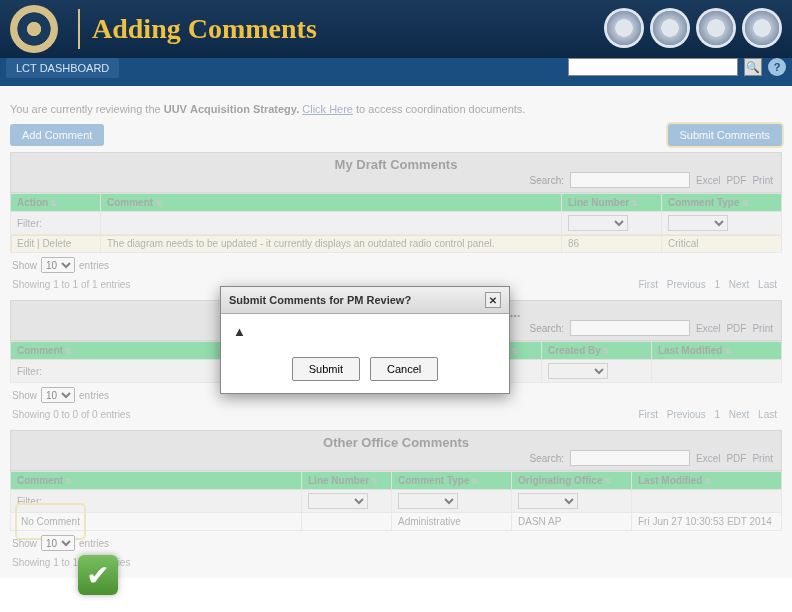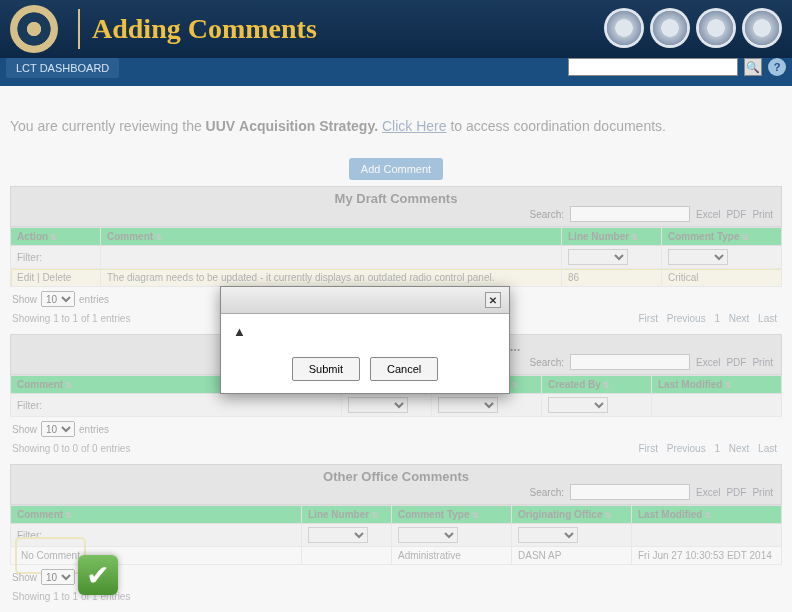--- a/index.html
+++ b/index.html
@@ -16,26 +16,26 @@
 .toolbar { background: #1a4d80; height: 28px; display: flex; align-items: flex-start; padding: 0 6px; }
 .toolbar-btn { background: #2a5d90; color: #d4e4f4; padding: 4px 10px; font-size: 11px; border-radius: 2px; }
 .toolbar-right { margin-left: auto; display: flex; align-items: center; gap: 6px; }
 .search-box { width: 170px; height: 18px; background: #fff; border: 1px solid #888; }
 .search-btn { width: 18px; height: 18px; background: #ddd; border: 1px solid #888; display:flex;align-items:center;justify-content:center; font-size:11px; color:#666;}
 .help-btn { width: 18px; height: 18px; border-radius: 50%; background: #a0c4e0; color: #1a4d80; display:flex;align-items:center;justify-content:center; font-weight:bold; font-size:11px;}
 
 .content { padding: 8px 10px; position: relative; }
 .overlay { position: absolute; inset: 0; background: rgba(240,240,240,0.55); pointer-events: none; z-index: 5; }
 
-.review-line { font-size: 14px; color: #555; margin: 24px 0; }
+.review-line { font-size: 11px; color: #555; margin: 9px 0; }
 .review-line b { color: #444; }
 .link { color: #4a6a9a; text-decoration: underline; cursor: pointer; }
 
 .btn-blue { background: #4a8bc4; color: #fff; padding: 5px 12px; border: none; border-radius: 3px; font-size: 11px; cursor: pointer; }
-.btn-row { display: flex; justify-content: center; margin-bottom: 6px; }
+.btn-row { display: flex; justify-content: space-between; margin-bottom: 6px; }
 .highlight-y { box-shadow: 0 0 0 2px #e6d880; border-radius: 3px; }
 
 .section-head { background: #d8d8d8; padding: 4px 8px; font-weight: bold; font-size: 13px; color: #444; display: flex; align-items: center; border:1px solid #bbb;flex-direction:column; }
 .section-head .sh-right { margin-left: auto; display: flex; align-items: center; gap: 6px; font-weight: normal; font-size: 10px; }
 .sh-right input { height: 16px; width: 120px; border:1px solid #999;}
 .sh-link { color: #556; font-size: 10px; }
 
 .tbl { width: 100%; border-collapse: collapse; }
 .tbl th { background: #22c55e; padding: 3px 6px; font-size: 10px; color: #555; border: 1px solid #ccc; text-align: left; font-weight: bold;}
 .tbl td { padding: 3px 6px; font-size: 10px; color: #666; border: 1px solid #ddd; }
@@ -89,20 +89,21 @@
   <div class="review-line">
     <span>You are currently reviewing the </span>
     <b>UUV</b>
     <b>Acquisition Strategy. </b>
     <span class="link">Click Here</span>
     <span> to access coordination documents.</span>
   </div>
 
   <div class="btn-row">
     <button class="btn-blue">Add Comment</button>
+    <button class="btn-blue highlight-y">Submit Comments</button>
   </div>
 
   <div class="section-head">
     <span>My Draft Comments</span>
     <div class="sh-right">
       <span>Search:</span>
       <input style="">
       <a class="sh-link">Excel</a>
       <a class="sh-link">PDF</a>
       <a class="sh-link">Print</a>
@@ -230,20 +231,21 @@
     <select><option>10</option></select>
     <span>entries</span>
   </div>
   <div class="info-row">
     <span>Showing 1 to 1 of 1 entries</span>
   </div>
 </div>
 
 <div class="modal">
   <div class="modal-head">
+    <span>Submit Comments for PM Review?</span>
     <div class="modal-close">✕</div>
   </div>
   <div class="modal-body">
     <span class="warn-ic">▲</span>
   </div>
   <div class="modal-foot">
     <button>Submit</button>
     <button>Cancel</button>
   </div>
 </div>

